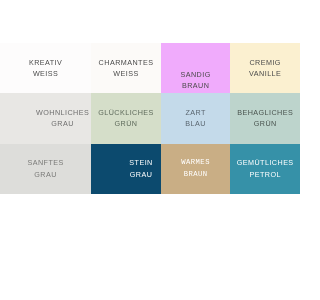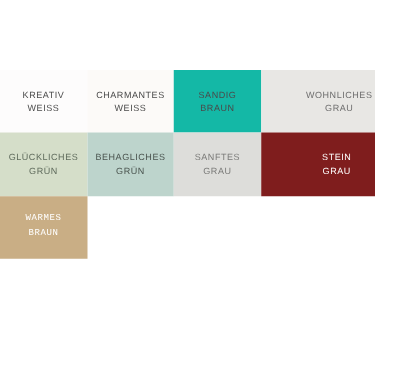--- a/index.html
+++ b/index.html
@@ -11,21 +11,21 @@
     width: 300px;
     height: 300px;
     background: #ffffff;
     font-family: "Liberation Sans", sans-serif;
     overflow: hidden;
   }
 
   #palette-board {
     position: absolute;
     left: 0;
-    top: 56px;
+    top: 43px;
     width: 300px;
     height: 201px;
     display: grid;
     grid-template-columns: repeat(4, 1fr);
     grid-template-rows: repeat(4, 1fr);
   }
 
   .swatch {
     display: flex;
     align-items: center;
@@ -50,41 +50,53 @@
 
 <div id="palette-board">
     <div class="swatch" style="background: rgb(253, 252, 252);">
       <span class="swatch-label" style="color: rgb(74, 74, 74);">KREATIV
 WEISS</span>
     </div>
     <div class="swatch" style="background: rgb(252, 250, 248);">
       <span class="swatch-label" style="color: rgb(74, 74, 74);">CHARMANTES
 WEISS</span>
     </div>
-    <div class="swatch" style="background: #14b8a6;">
+    <div class="swatch" style="background: #f0abfc; align-items: flex-end;">
       <span class="swatch-label" style="color: rgb(74, 74, 74);">SANDIG
 BRAUN</span>
+    </div>
+    <div class="swatch" style="background: rgb(251, 240, 208);">
+      <span class="swatch-label" style="color: rgb(74, 74, 74);">CREMIG
+VANILLE</span>
     </div>
     <div class="swatch" style="background: rgb(232, 231, 228);">
       <span class="swatch-label" style="color: rgb(110, 110, 110); margin-left: 34px;">WOHNLICHES
 GRAU</span>
     </div>
     <div class="swatch" style="background: rgb(213, 222, 201);">
       <span class="swatch-label" style="color: rgb(95, 107, 92);">GLÜCKLICHES
 GRÜN</span>
     </div>
+    <div class="swatch" style="background: rgb(196, 218, 234);">
+      <span class="swatch-label" style="color: rgb(90, 102, 112);">ZART
+BLAU</span>
+    </div>
     <div class="swatch" style="background: rgb(189, 212, 204);">
       <span class="swatch-label" style="color: rgb(74, 84, 79);">BEHAGLICHES
 GRÜN</span>
     </div>
     <div class="swatch" style="background: rgb(221, 221, 218);">
       <span class="swatch-label" style="color: rgb(122, 122, 120);">SANFTES
 GRAU</span>
     </div>
-    <div class="swatch" style="background: #7f1d1d; padding-left: 32px;">
+    <div class="swatch" style="background: #0c4a6e; padding-left: 32px;">
       <span class="swatch-label" style="color: rgb(255, 255, 255);">STEIN
 GRAU</span>
     </div>
     <div class="swatch" style="background: rgb(201, 174, 133);">
       <span class="swatch-label" style="color: rgb(255, 255, 255); font-family: Liberation Mono, monospace;">WARMES
 BRAUN</span>
     </div>
+    <div class="swatch" style="background: rgb(54, 145, 168);">
+      <span class="swatch-label" style="color: rgb(255, 255, 255);">GEMÜTLICHES
+PETROL</span>
+    </div>
   </div>
 
 </body></html>

